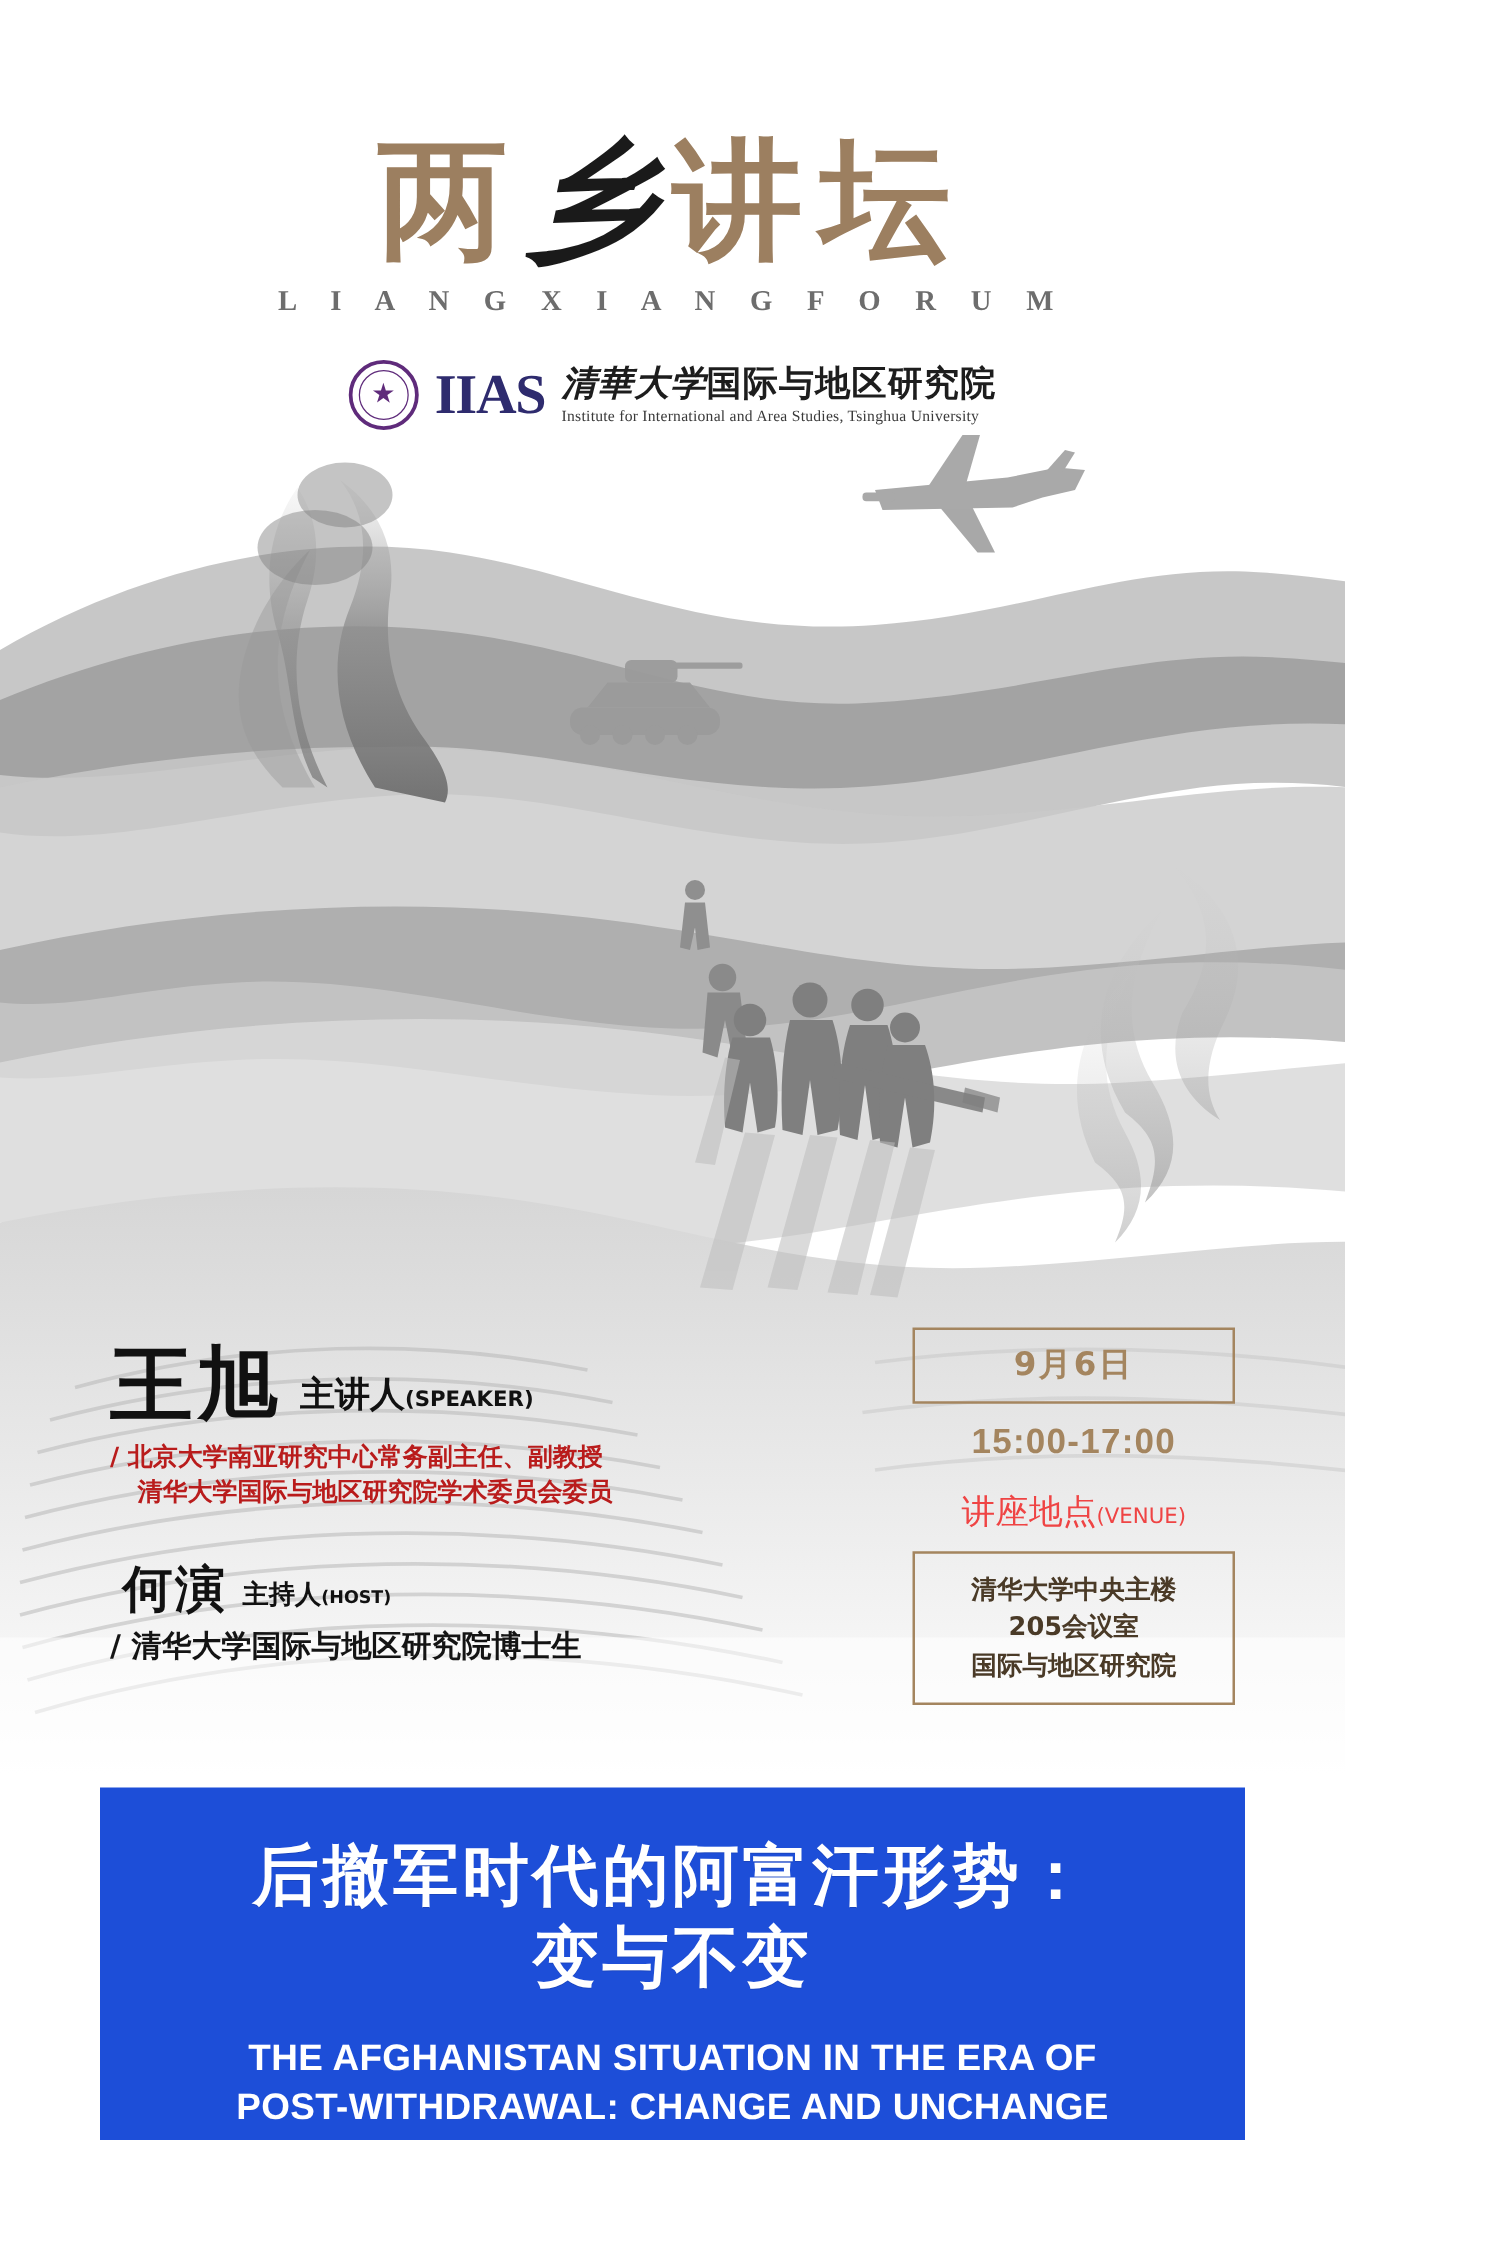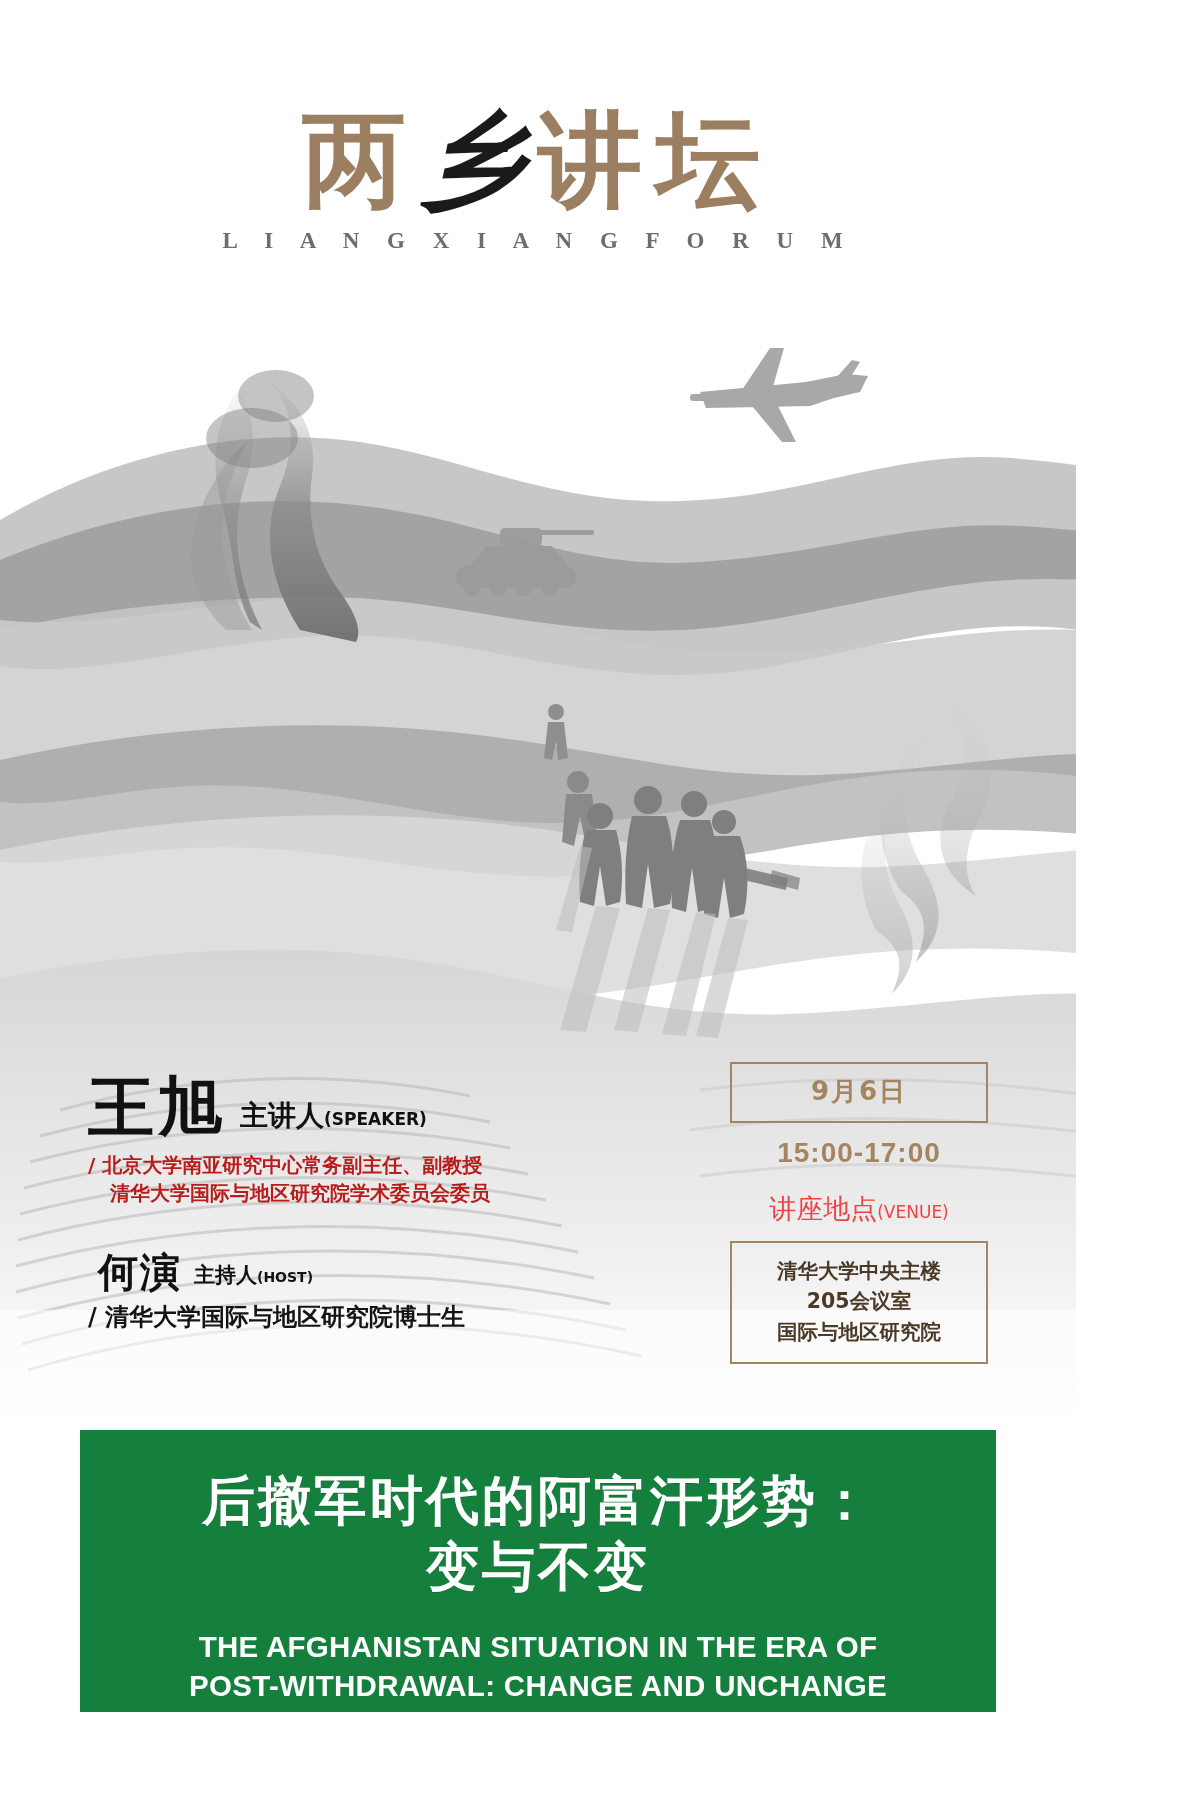--- a/index.html
+++ b/index.html
@@ -242,21 +242,21 @@
     font-family: "DejaVu Sans", sans-serif;
   }
 
   
   .banner {
     position: absolute;
     left: 80px;
     right: 80px;
     top: 1430px;
     height: 282px;
-    background: #15803d;
+    background: #1d4ed8;
     z-index: 8;
     text-align: center;
     color: #ffffff;
     box-sizing: border-box;
     padding-top: 38px;
   }
   .banner-cn {
     font-size: 53px;
     font-weight: 700;
     line-height: 1.25;
@@ -277,20 +277,30 @@
 <body>
 
 <div class="poster">
 
   <div class="header">
     <div class="brand-title">
       <span>两</span><span class="accent">乡</span><span>讲坛</span>
     </div>
     <div class="brand-sub">L I A N G X I A N G   F O R U M</div>
 
+    <div class="org-row">
+      <div class="org-seal"></div>
+      <div class="org-ias">IIAS</div>
+      <div class="org-names">
+        <div class="org-cn">
+          <span class="school">清華大学</span><span>国际与地区研究院</span>
+        </div>
+        <div class="org-en">Institute for International and Area Studies, Tsinghua University</div>
+      </div>
+    </div>
   </div>
 
   <div class="art">
     <svg viewBox="0 0 1200 1100" preserveAspectRatio="none" aria-hidden="true">
       <defs>
         <linearGradient id="gsmoke" x1="0" y1="1" x2="0" y2="0">
           <stop offset="0%" stop-color="#6e6e6e" stop-opacity="0.95"></stop>
           <stop offset="55%" stop-color="#8d8d8d" stop-opacity="0.75"></stop>
           <stop offset="100%" stop-color="#bdbdbd" stop-opacity="0.15"></stop>
         </linearGradient>

